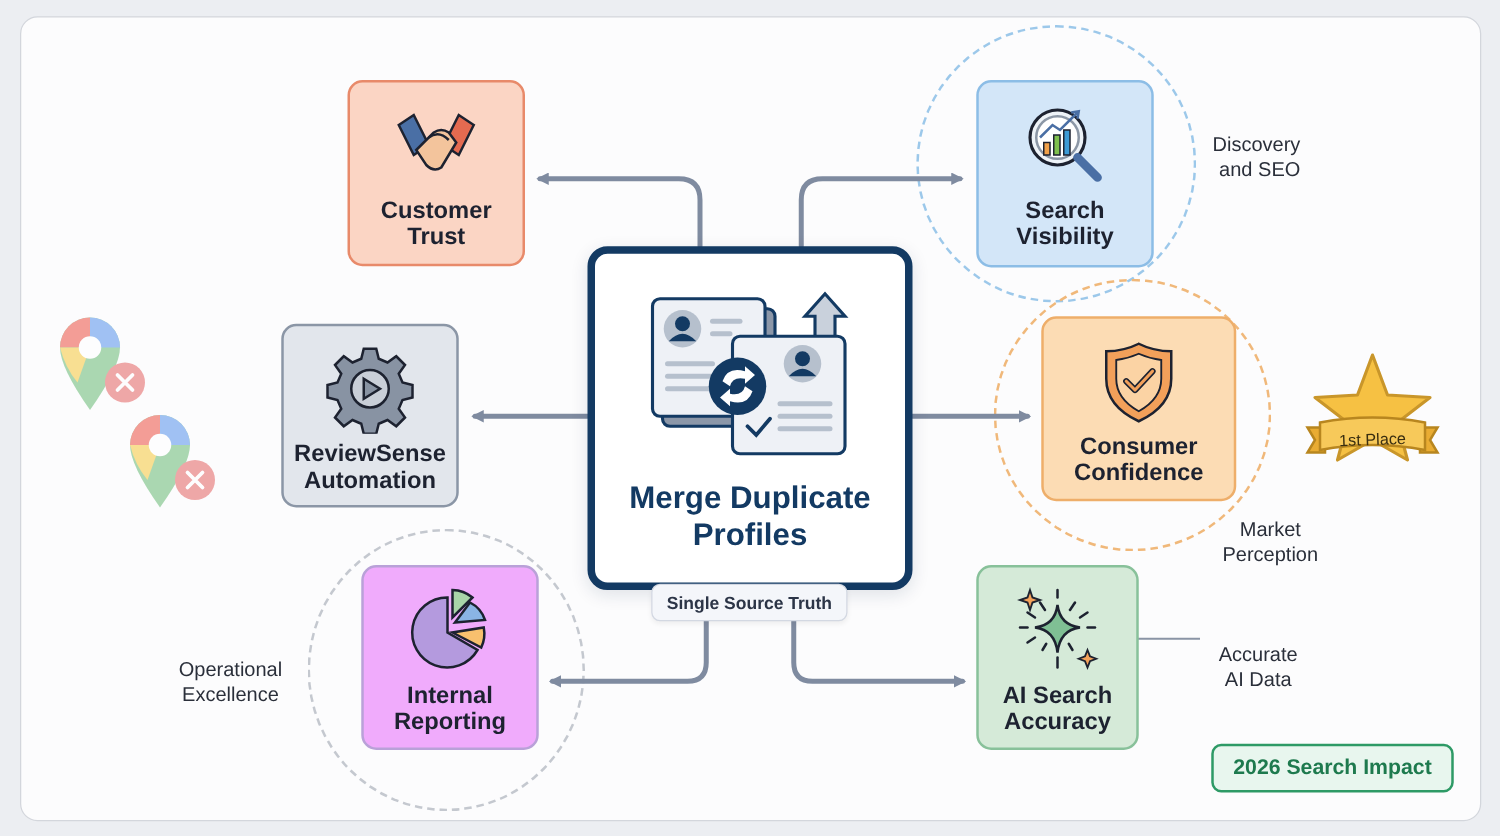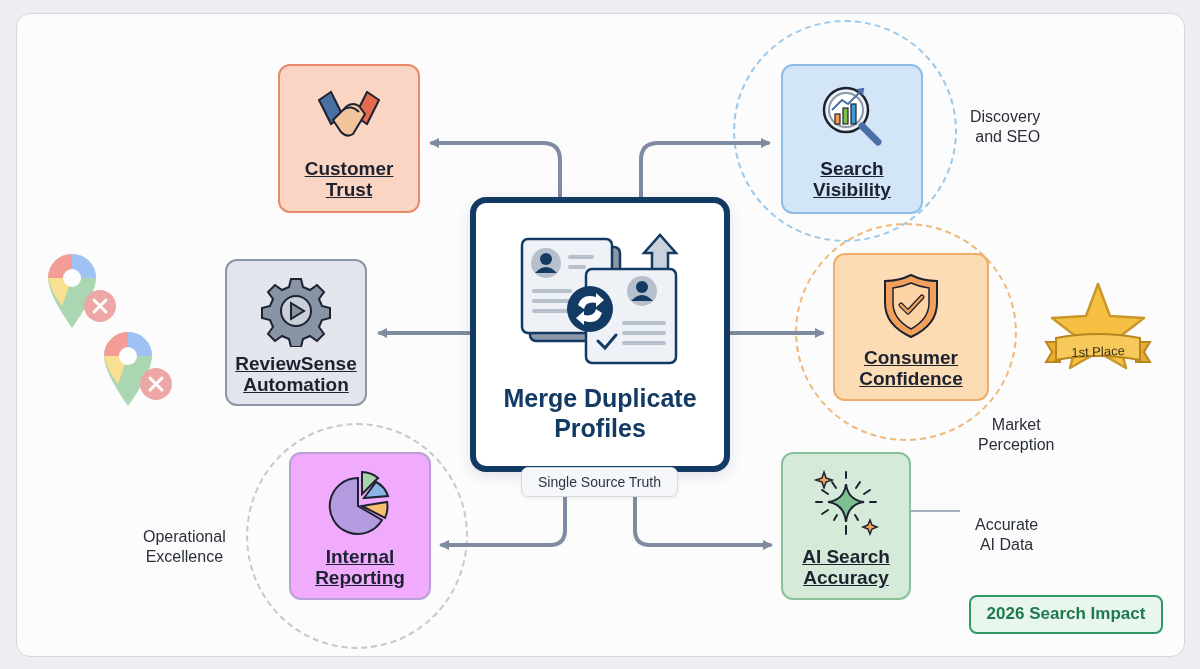--- a/index.html
+++ b/index.html
@@ -18,42 +18,42 @@
       position: absolute; border-radius: 50%; border: 2px dashed;
     }
     .node {
       position: absolute; border-radius: 12px; border: 2.5px solid;
       box-sizing: border-box; display: flex; flex-direction: column;
       align-items: center; justify-content: flex-start; text-align: center;
     }
     .node .icon { margin-top: 14px; width: 72px; height: 72px; }
     .node .label {
       font-weight: bold; font-size: 19px; line-height: 21px; color: #1d2230;
-      margin-top: 6px; white-space: pre-line; text-decoration: underline;
+      margin-top: 6px; white-space: pre-line;
     }
     .side-label {
       position: absolute; font-size: 16px; line-height: 20px; color: #2a2f3a;
       white-space: pre-line;
     }
     .center {
       position: absolute; left: 470px; top: 197px; width: 260px; height: 275px;
       border: 6px solid #133a63; border-radius: 16px; background: #ffffff;
       box-sizing: border-box; text-align: center;
       box-shadow: 0 4px 14px rgba(20,40,70,0.12);
     }
     .center .title {
       position: absolute; left: 0; right: 0; top: 180px;
       font-weight: bold; font-size: 25px; line-height: 30px; color: #133a63;
       white-space: pre-line;
     }
     .pill {
       position: absolute; left: 521px; top: 467px; width: 157px; height: 30px;
       background: #f4f6fa; border: 1px solid #d3d8e2; border-radius: 7px;
       box-sizing: border-box; font-size: 14px; line-height: 28px; color: #2c3547;
-      text-align: center; box-shadow: 0 2px 4px rgba(0,0,0,0.06);
+      text-align: center; box-shadow: 0 2px 4px rgba(0,0,0,0.06); font-weight: bold;
     }
     .badge {
       position: absolute; left: 969px; top: 595px; width: 194px; height: 39px;
       border: 2.5px solid #2e9a66; border-radius: 8px; background: #e8f6ee;
       box-sizing: border-box; font-weight: bold; font-size: 17px; line-height: 34px;
       color: #1e7a4e; text-align: center;
     }
   </style>
 </head>
 <body>

